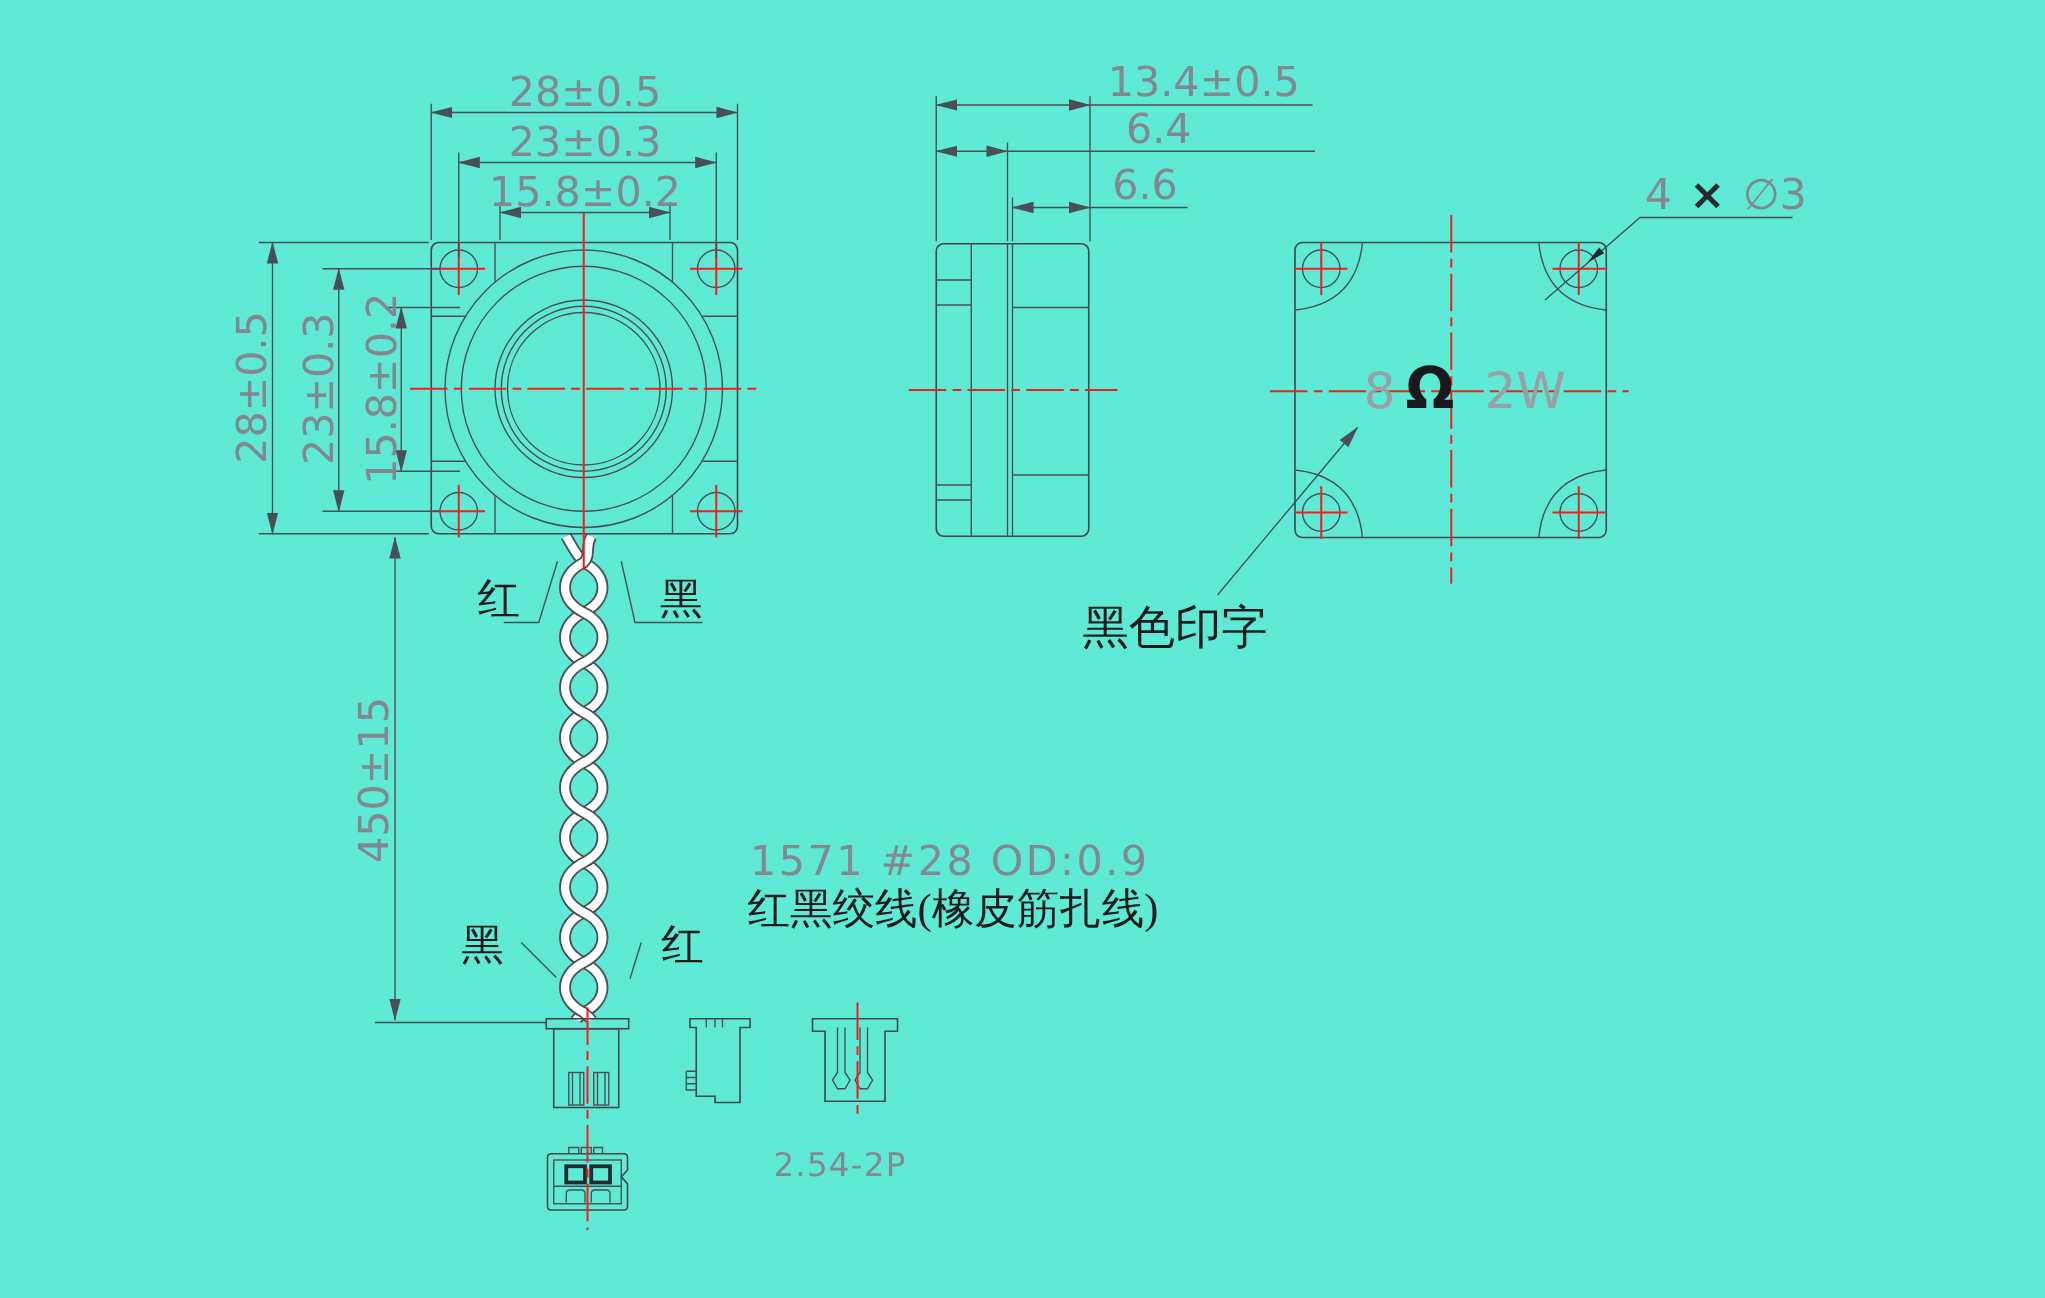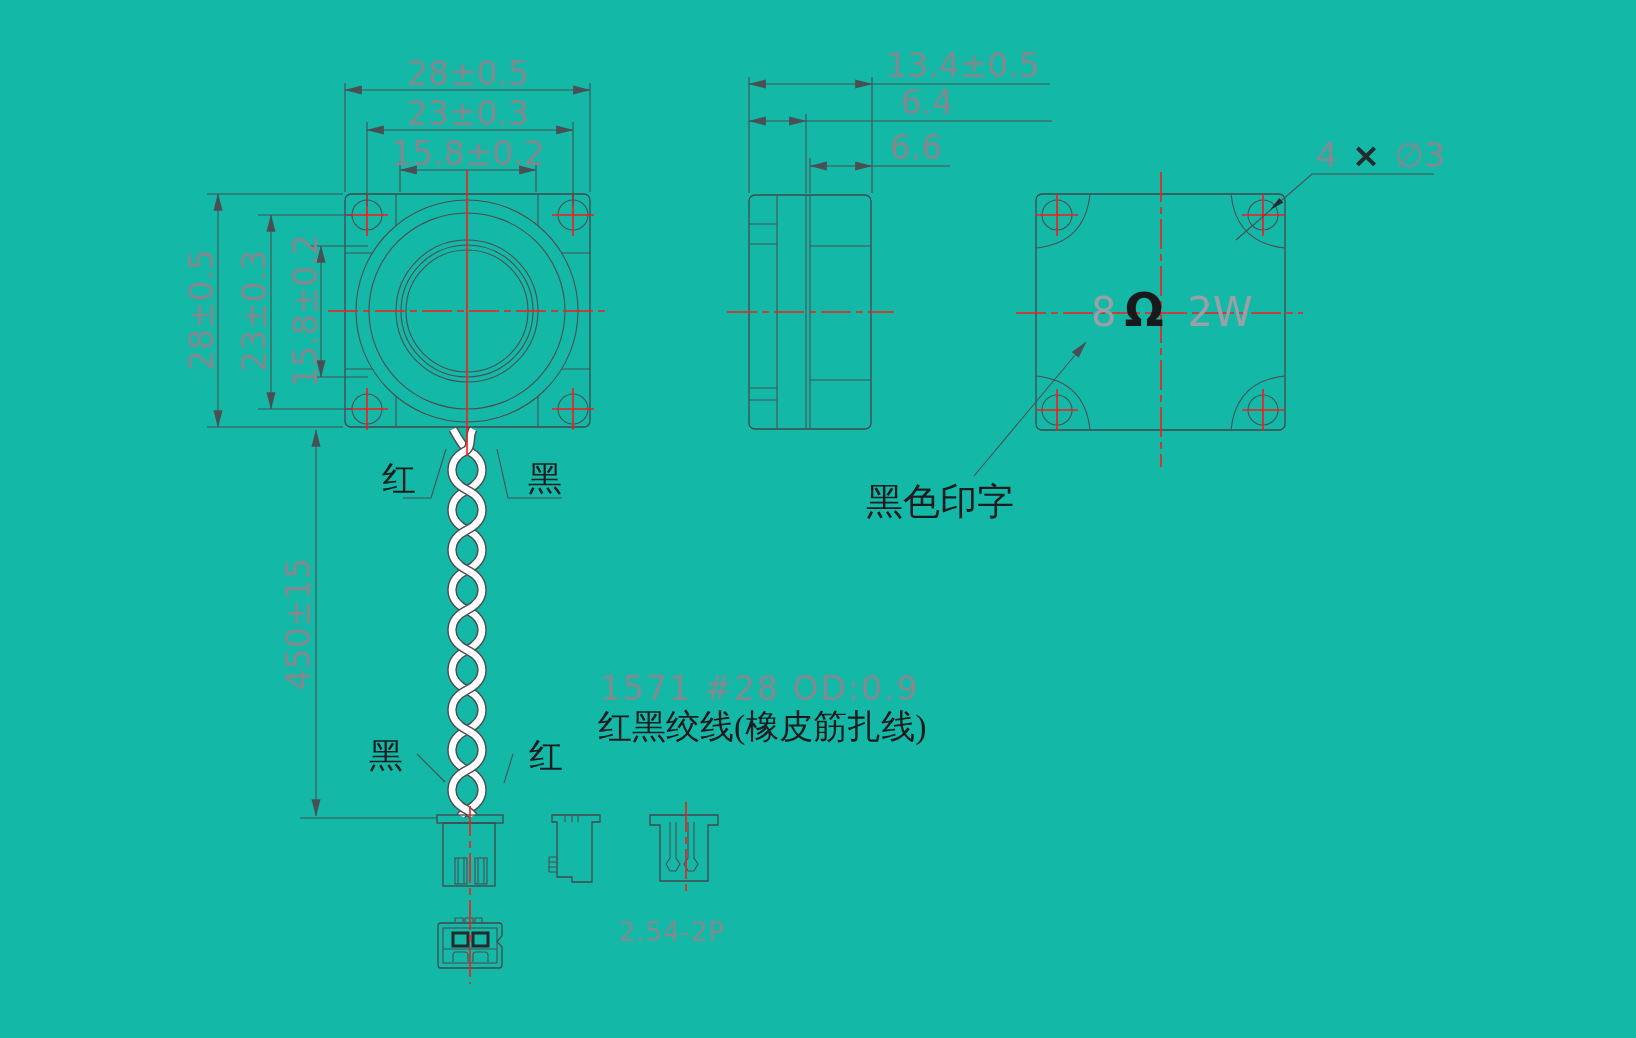--- a/index.html
+++ b/index.html
@@ -1,16 +1,16 @@
 <!DOCTYPE html>
 <html><head>
 <meta charset="utf-8">
 <style>
   html,body { margin:0; padding:0; background:#ffffff; }
-  .page { position:relative; width:1636px; height:1038px; background:#14b8a6; overflow:hidden; }
+  .page { position:relative; width:1636px; height:1038px; background:#5eead4; overflow:hidden; }
   svg { display:block; }
   text { user-select:none; }
 
   .obj   { stroke:#43484e; stroke-width:1.3; fill:none; }
   .thin  { stroke:#4a4f55; stroke-width:1.1; fill:none; }
   .dim   { stroke:#4a4f55; stroke-width:1.1; fill:none; }
   .thick { stroke:#26292d; stroke-width:3;   fill:none; }
   .red   { stroke:#fb1a1a; stroke-width:1.6; fill:none; }
   .redcl { stroke-dasharray:30 5 7 5; }
   .wireout { stroke:#4a4f55; stroke-width:9.5; fill:none; }

